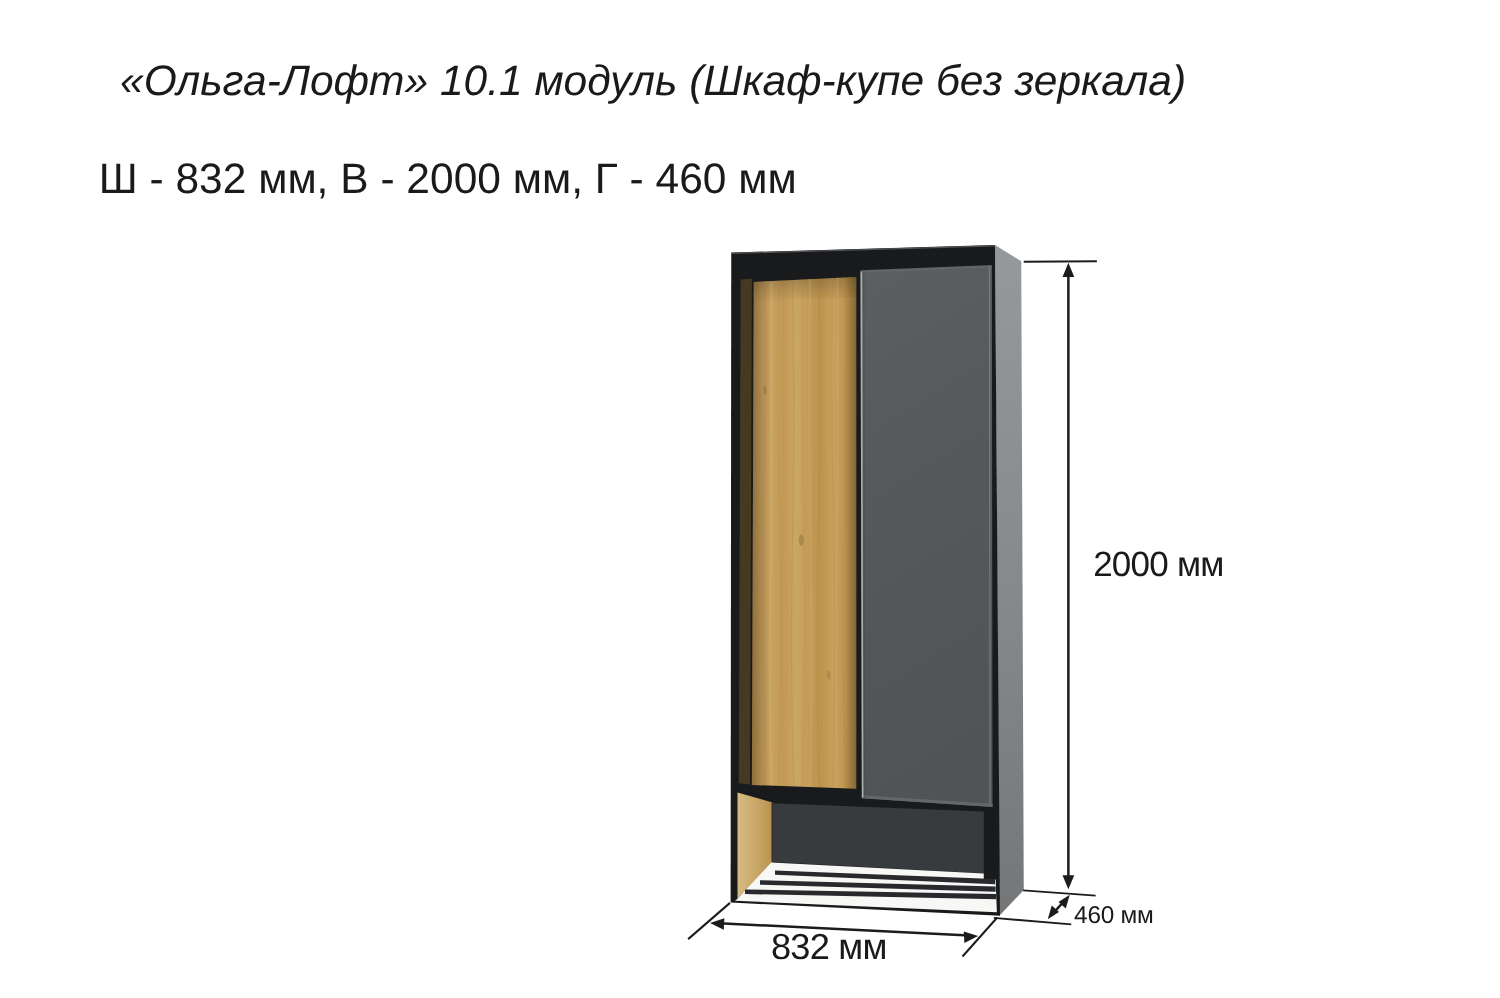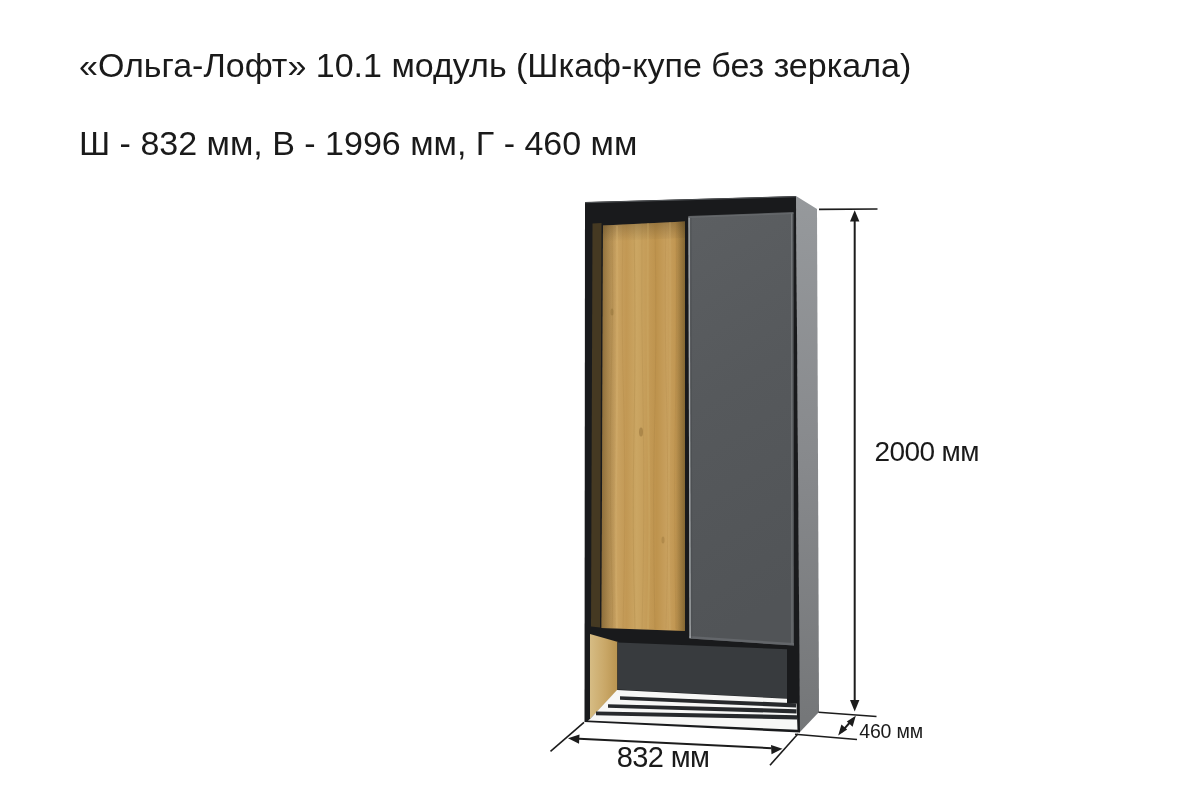--- a/index.html
+++ b/index.html
@@ -1,24 +1,24 @@
 <!DOCTYPE html>
 <html><head>
 <meta charset="utf-8">
 <style>
   html,body{margin:0;padding:0;background:#ffffff;width:1200px;height:798px;overflow:hidden;}
   body{font-family:"Liberation Sans", sans-serif;color:#1a1a1a;}
-  .t1{position:absolute;left:79px;top:47.6px;font-size:34px;line-height:34px;white-space:nowrap;}
+  .t1{position:absolute;left:96px;top:47.6px;font-size:34px;line-height:34px;white-space:nowrap;font-style:italic;}
   .t2{position:absolute;left:79px;top:126.2px;font-size:34px;line-height:34px;white-space:nowrap;}
   svg{position:absolute;left:0;top:0;}
 </style>
 </head>
 <body>
 <div class="t1">«Ольга-Лофт» 10.1 модуль (Шкаф-купе без зеркала)</div>
-<div class="t2">Ш - 832 мм, В - 1996 мм, Г - 460 мм</div>
+<div class="t2">Ш - 832 мм, В - 2000 мм, Г - 460 мм</div>
 <svg width="1200" height="798" viewBox="0 0 1200 798">
   <defs>
     <linearGradient id="gSide" x1="0" y1="0" x2="0" y2="1">
       <stop offset="0" stop-color="#96999c"></stop>
       <stop offset="0.5" stop-color="#87898c"></stop>
       <stop offset="1" stop-color="#747678"></stop>
     </linearGradient>
     <linearGradient id="gDoor" x1="0" y1="0" x2="0.15" y2="1">
       <stop offset="0" stop-color="#5c5f62"></stop>
       <stop offset="0.45" stop-color="#56595c"></stop>

